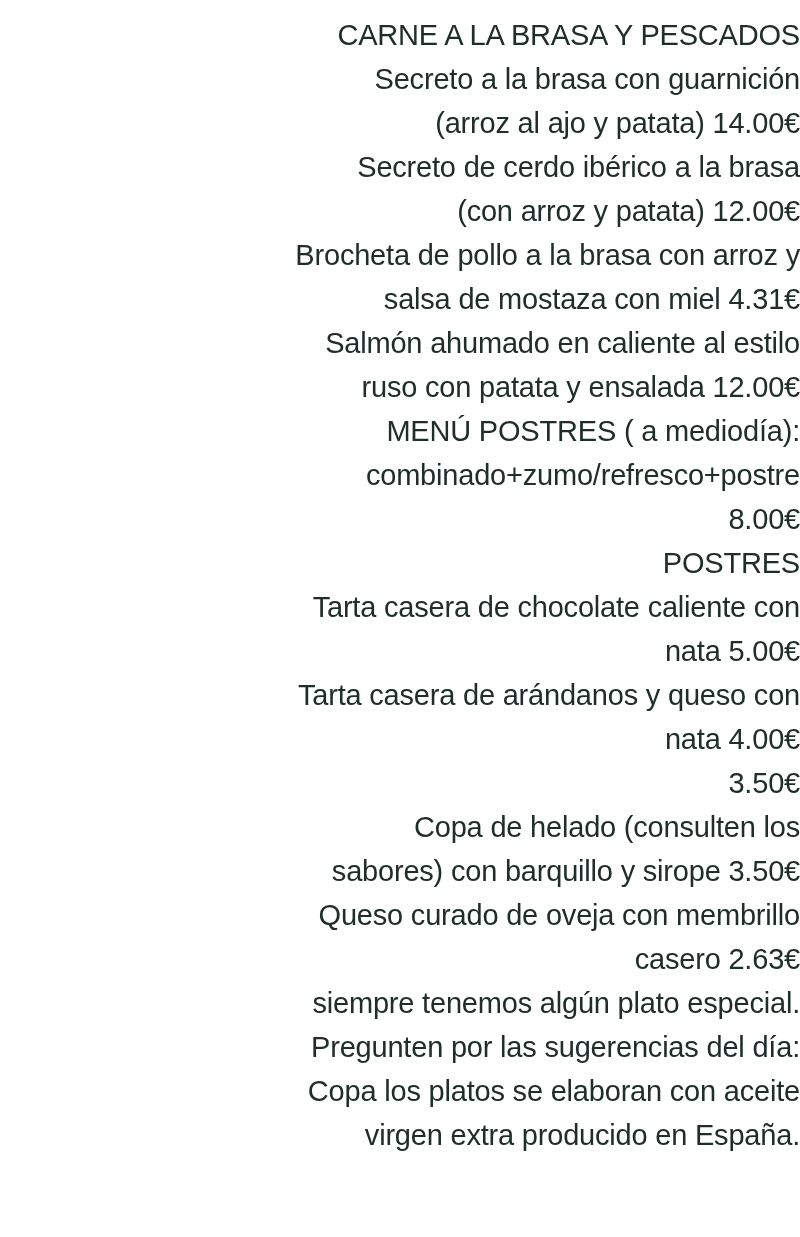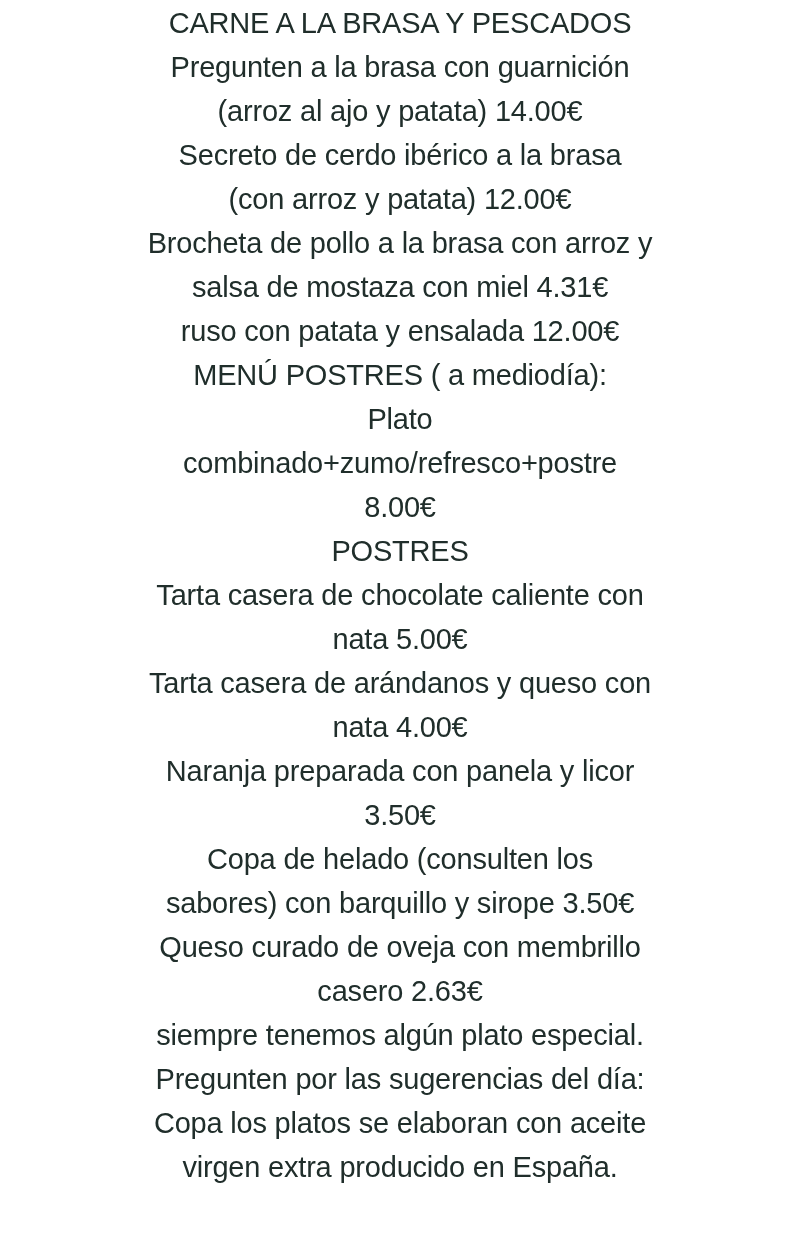--- a/index.html
+++ b/index.html
@@ -8,54 +8,53 @@
   }
   body {
     width: 800px;
     height: 1237px;
     background: var(--background-color, #ffffff);
     overflow: hidden;
   }
   .menu {
     box-sizing: border-box;
     width: 800px;
-    padding-top: 1px;
-    text-align: center;
+    padding-top: 13px;
+    text-align: right;
     font-family: "Liberation Sans", sans-serif;
     font-size: 29px;
     line-height: 44px;
     letter-spacing: -0.2px;
     color: var(--text-color, #202e2b);
   }
   .line {
     white-space: nowrap;
   }
 </style>
 </head>
 <body>
 
 <div class="menu">
   <div class="line">CARNE A LA BRASA Y PESCADOS</div>
-  <div class="line">Pregunten a la brasa con guarnición</div>
+  <div class="line">Secreto a la brasa con guarnición</div>
   <div class="line">(arroz al ajo y patata) 14.00€</div>
   <div class="line">Secreto de cerdo ibérico a la brasa</div>
   <div class="line">(con arroz y patata) 12.00€</div>
   <div class="line">Brocheta de pollo a la brasa con arroz y</div>
   <div class="line">salsa de mostaza con miel 4.31€</div>
+  <div class="line">Salmón ahumado en caliente al estilo</div>
   <div class="line">ruso con patata y ensalada 12.00€</div>
   <div class="line">MENÚ POSTRES ( a mediodía):</div>
-  <div class="line">Plato</div>
   <div class="line">combinado+zumo/refresco+postre</div>
   <div class="line">8.00€</div>
   <div class="line">POSTRES</div>
   <div class="line">Tarta casera de chocolate caliente con</div>
   <div class="line">nata 5.00€</div>
   <div class="line">Tarta casera de arándanos y queso con</div>
   <div class="line">nata 4.00€</div>
-  <div class="line">Naranja preparada con panela y licor</div>
   <div class="line">3.50€</div>
   <div class="line">Copa de helado (consulten los</div>
   <div class="line">sabores) con barquillo y sirope 3.50€</div>
   <div class="line">Queso curado de oveja con membrillo</div>
   <div class="line">casero 2.63€</div>
   <div class="line">siempre tenemos algún plato especial.</div>
   <div class="line">Pregunten por las sugerencias del día:</div>
   <div class="line">Copa los platos se elaboran con aceite</div>
   <div class="line">virgen extra producido en España.</div>
 </div>

